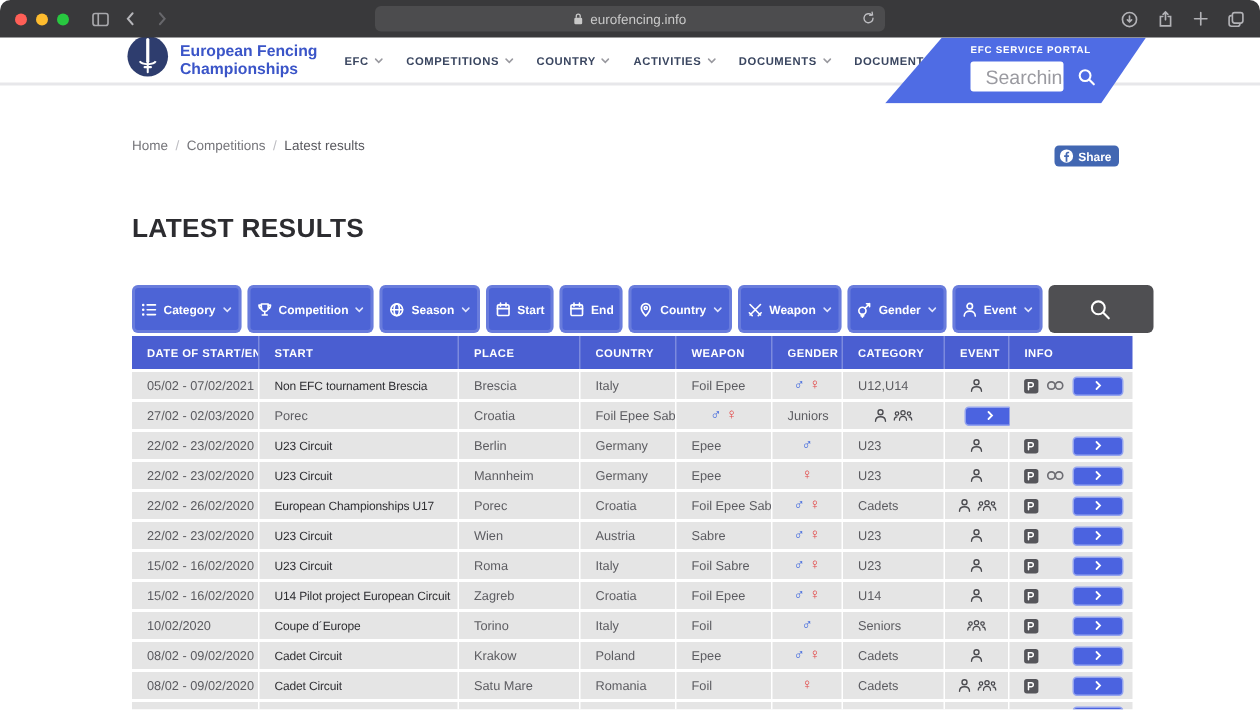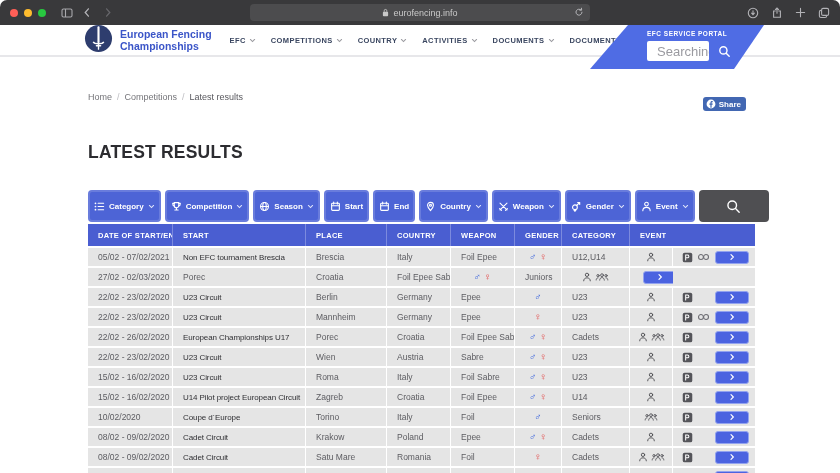--- a/index.html
+++ b/index.html
@@ -355,20 +355,21 @@
 
     <div class="thead grid-cols">
         <div class="th">DATE OF START/END</div>
         <div class="th">START</div>
         <div class="th">PLACE</div>
         <div class="th">COUNTRY</div>
         <div class="th">WEAPON</div>
         <div class="th">GENDER</div>
         <div class="th">CATEGORY</div>
         <div class="th">EVENT</div>
+        <div class="th">INFO</div>
       </div>
     <div>
         <div class="trow grid-cols">
     <div class="td">05/02 - 07/02/2021</div>
     <div class="td name">Non EFC tournament Brescia</div>
     <div class="td">Brescia</div>
     <div class="td">Italy</div>
     <div class="td">Foil Epee</div>
     <div class="td center">
             <span class="g male">♂</span>

